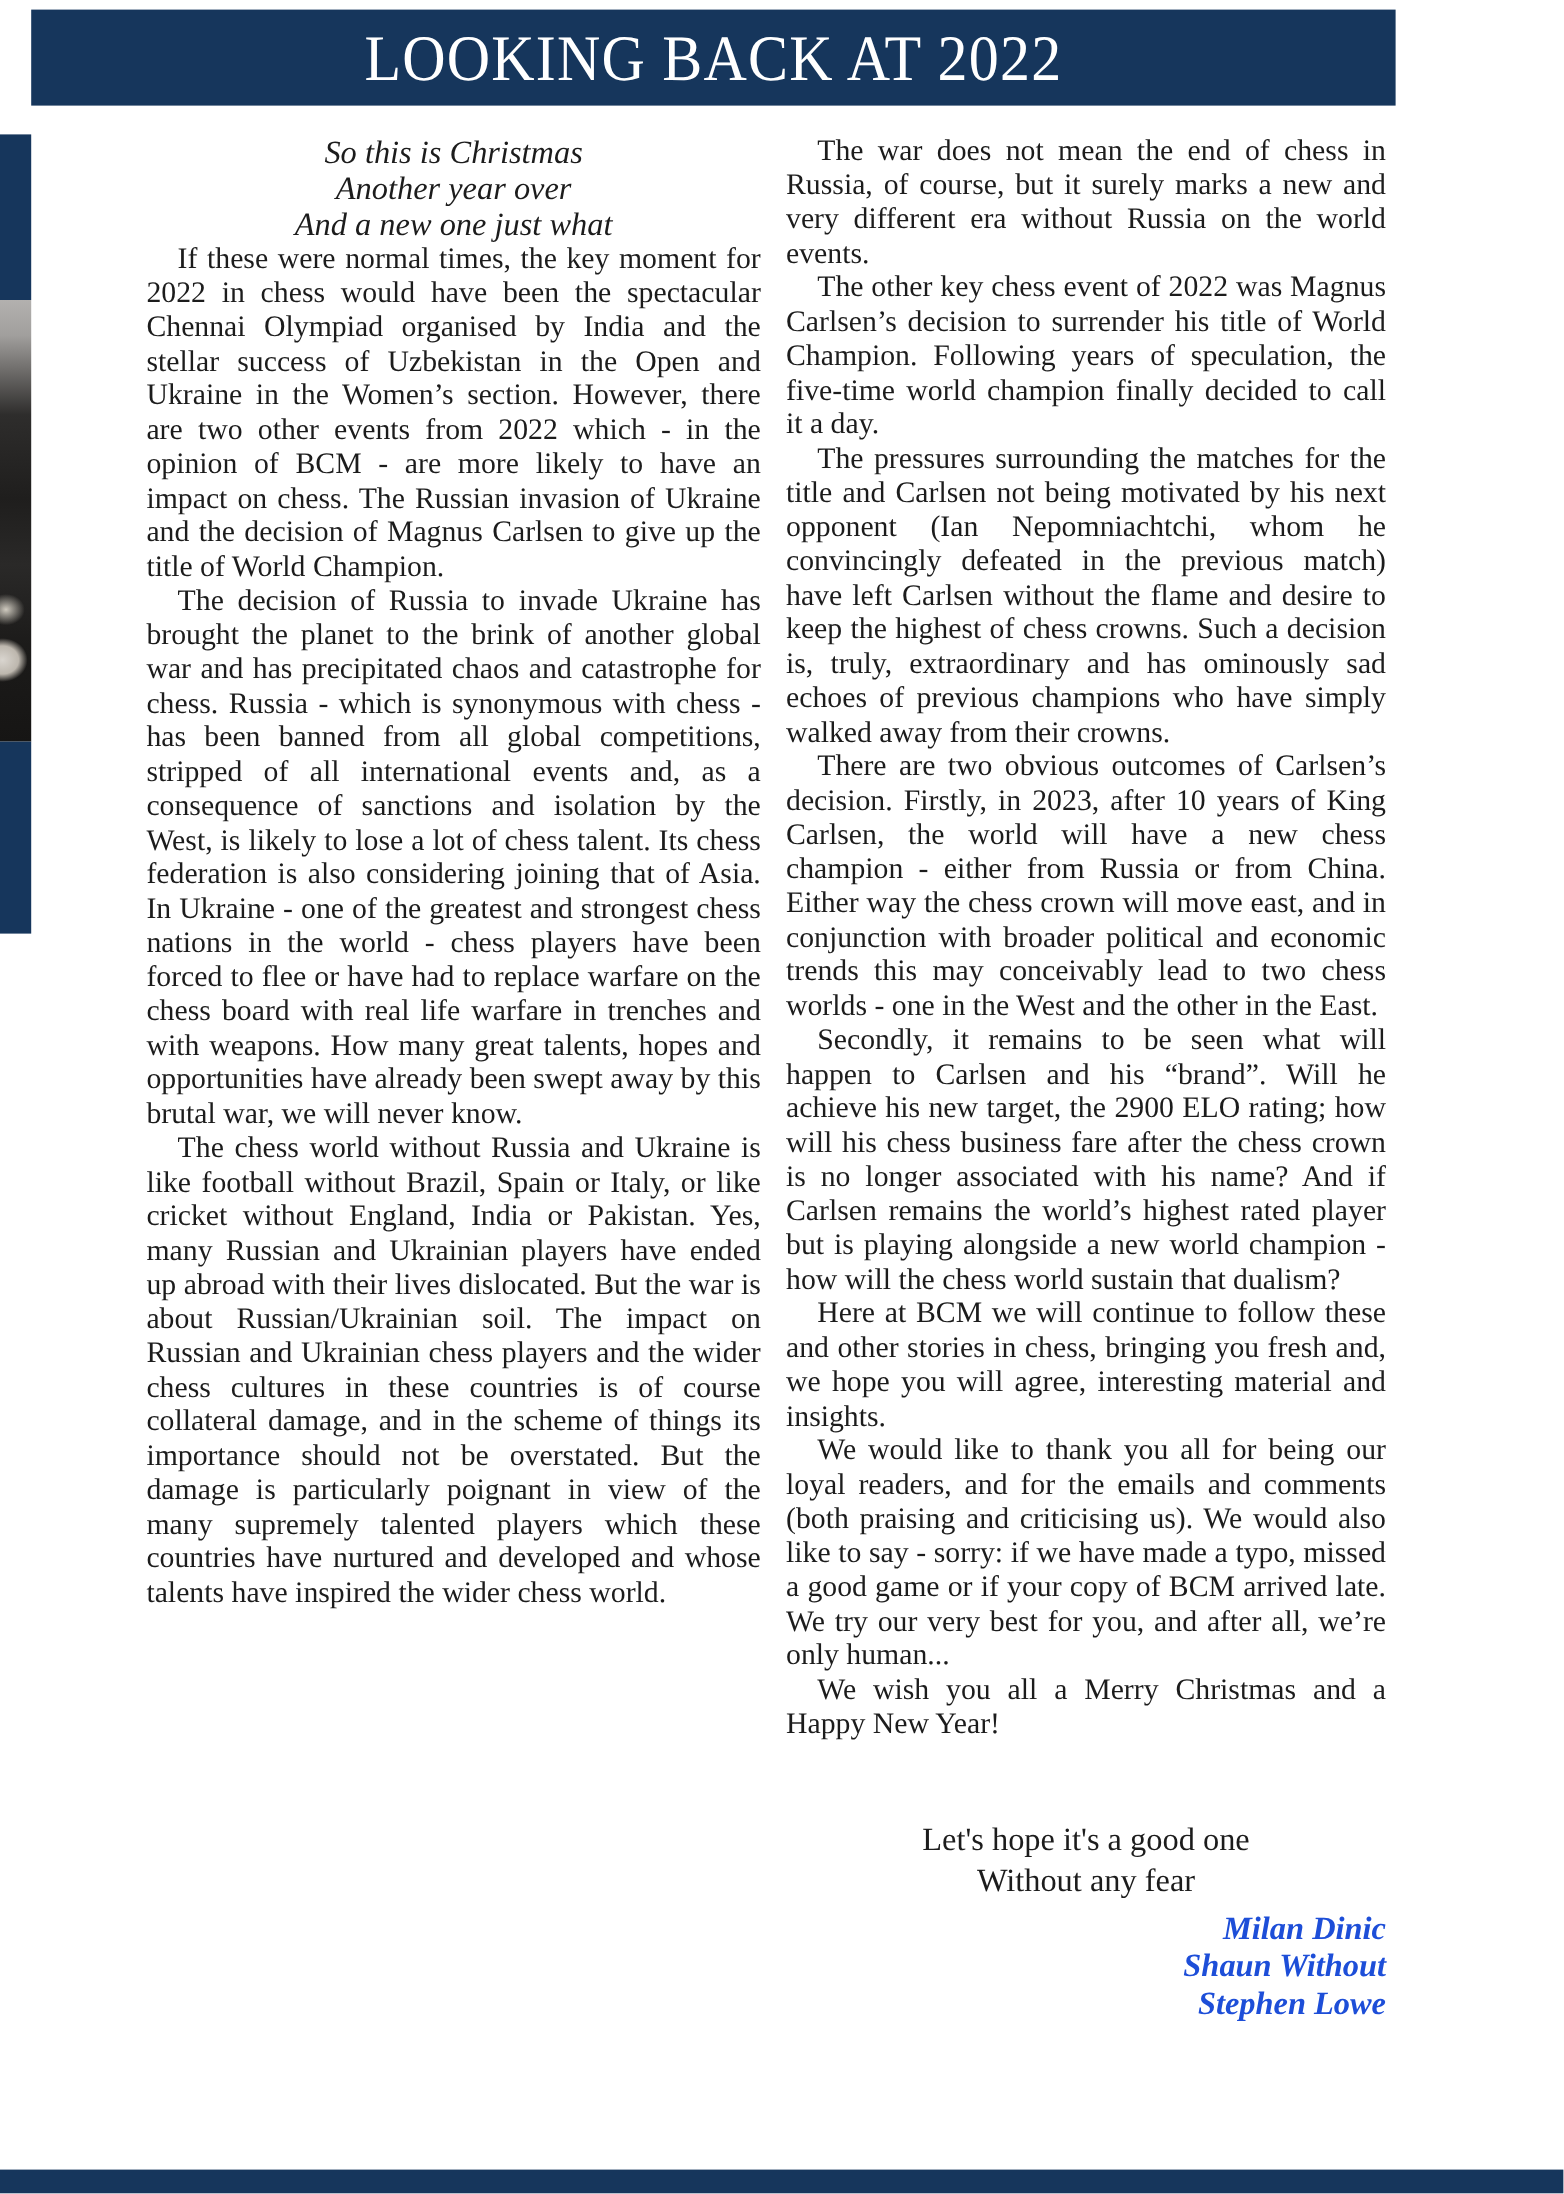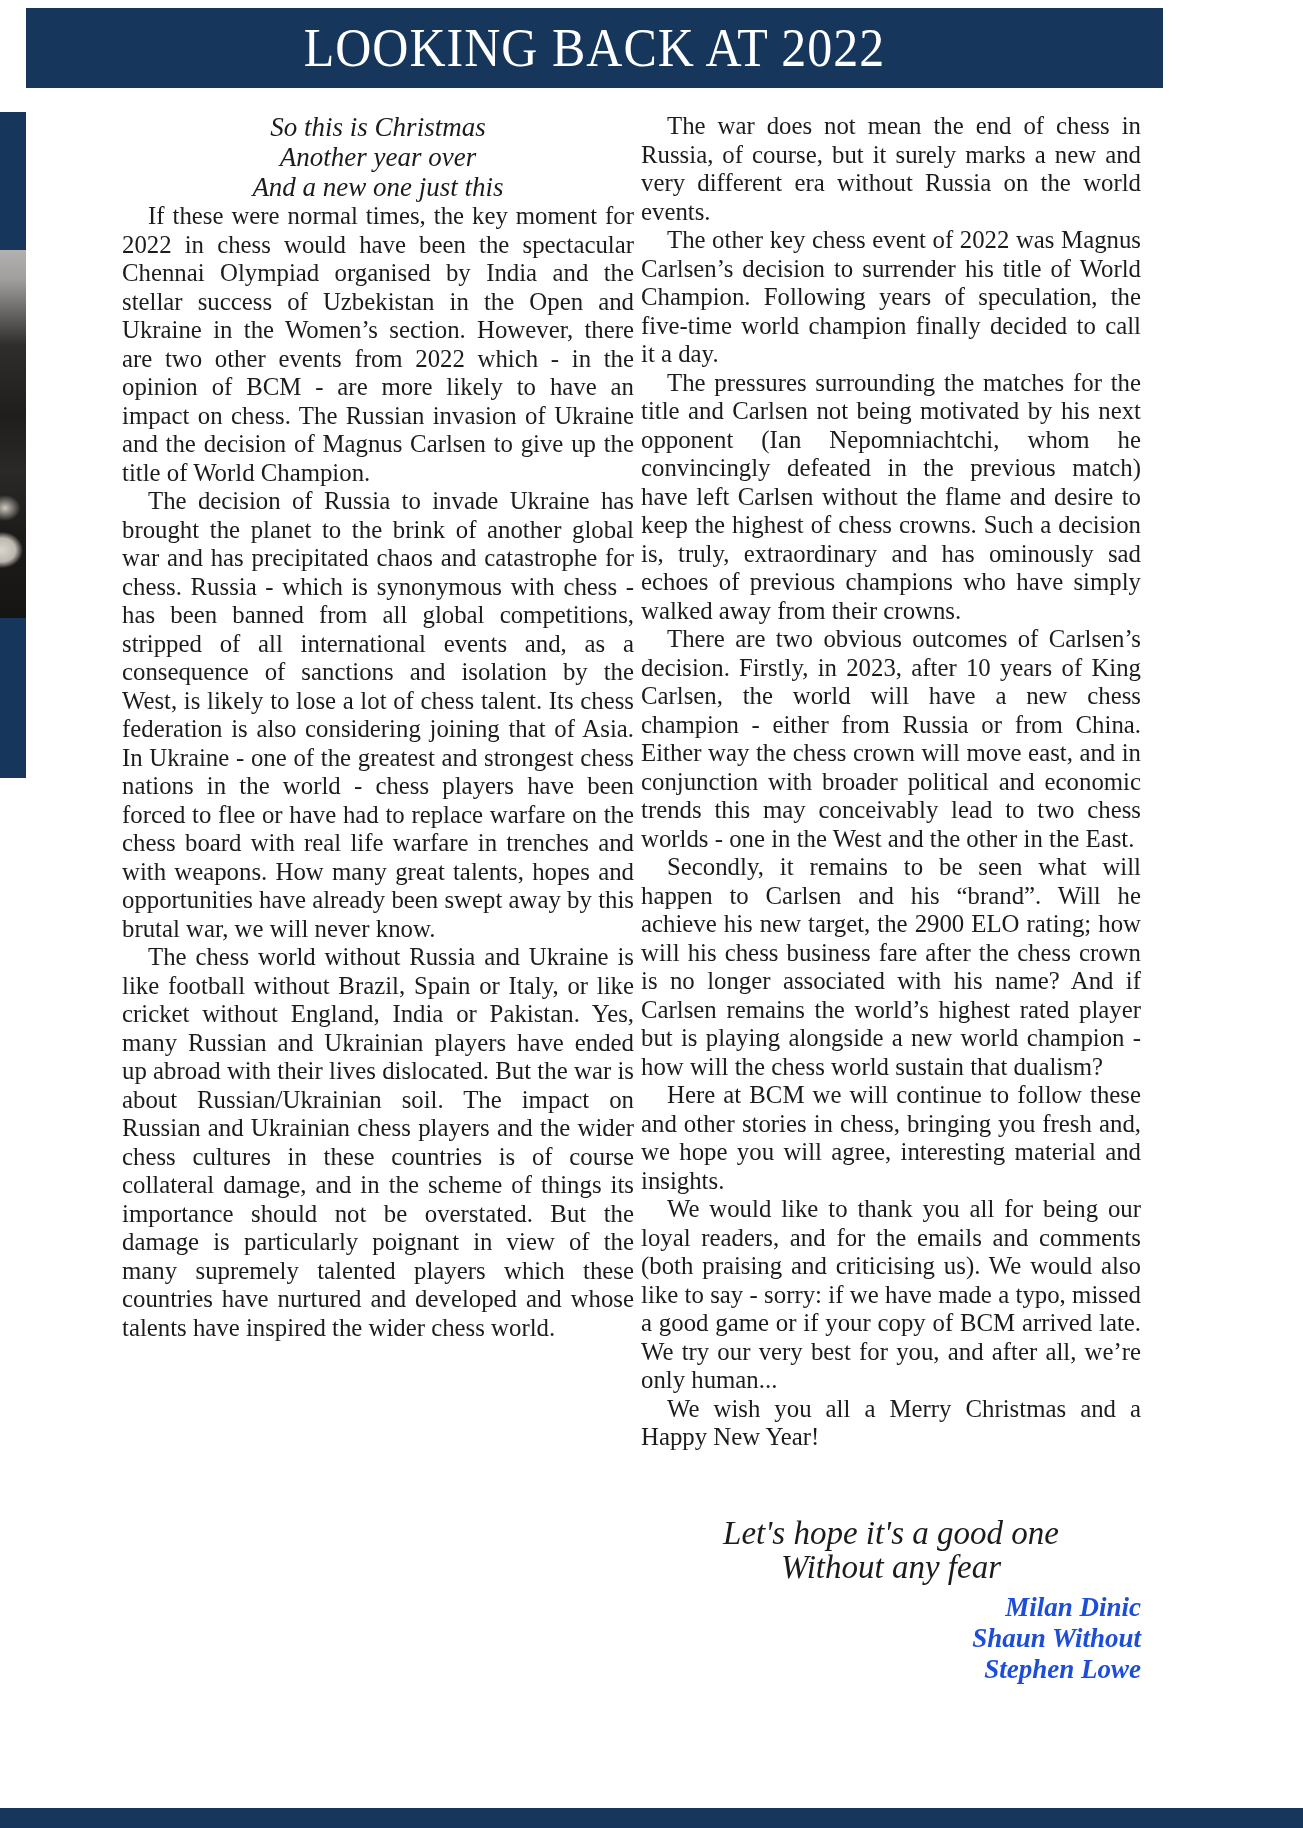--- a/index.html
+++ b/index.html
@@ -25,37 +25,37 @@
       radial-gradient(ellipse 30px 26px at 2px 300px, #d9d5cf 0%, #bdb7ae 45%, rgba(60,60,60,0) 70%),
       radial-gradient(ellipse 24px 20px at 5px 258px, #cfcabf 0%, rgba(60,60,60,0) 65%),
       linear-gradient(180deg,#b3b1af 0%,#a19f9d 8%,#6e6c6a 16%,#2e2d2c 26%,#1f1e1d 45%,#2a2928 60%,#1c1b1a 78%,#161514 100%);
   }
   .edge-navy-bottom{position:absolute;left:0;top:618px;width:26px;height:160px;background:#16365c;}
   
   .footer-bar{position:absolute;left:0;bottom:0;width:1303px;height:20px;background:#16365c;}
   
   .columns{
     position:absolute;left:122px;top:100px;width:1033px;
-    display:flex;gap:7px;
+    display:flex;gap:7px;justify-content:space-between;
   }
   .col{width:512px;}
   .col.right{width:500px;}
   .col p{
     margin:0;font-size:24.8px;line-height:28.5px;
     text-align:justify;text-indent:26px;hyphens:none;
   }
   .poem{
     margin:12px 0 0 0;text-align:center;font-style:italic;
     font-size:27px;line-height:30px;
   }
   .poem .vline{display:block;}
   .first-para{margin-top:54px !important;}
   .closing-verse{
-    margin:64px 0 0 0;text-align:center;font-style:italic;
-    font-size:33px;line-height:34px;
+    margin:64px 0 0 0;text-align:center;
+    font-size:27px;line-height:34px;
   }
   .closing-verse .vline{display:block;}
   .signatures{
     margin:8px 0 0 0;text-align:right;font-style:italic;font-weight:bold;
     color:#1d4ed8;font-size:27px;line-height:31px;
   }
   .signatures .sig{display:block;}
 </style>
 </head>
 <body>
@@ -67,21 +67,21 @@
 <div class="edge-navy-top"></div>
 <div class="edge-photo"></div>
 <div class="edge-navy-bottom"></div>
 
 <div class="columns">
 
   <div class="col left">
     <div class="poem">
       <span class="vline">So this is Christmas</span>
       <span class="vline">Another year over</span>
-      <span class="vline">And a new one just this</span>
+      <span class="vline">And a new one just what</span>
     </div>
     <p>If these were normal times, the key moment for 2022 in chess would have been the spectacular Chennai Olympiad organised by India and the stellar success of Uzbekistan in the Open and Ukraine in the Women’s section. However, there are two other events from 2022 which - in the opinion of BCM - are more likely to have an impact on chess. The Russian invasion of Ukraine and the decision of Magnus Carlsen to give up the title of World Champion.</p>
     <p>The decision of Russia to invade Ukraine has brought the planet to the brink of another global war and has precipitated chaos and catastrophe for chess. Russia - which is synonymous with chess - has been banned from all global competitions, stripped of all international events and, as a consequence of sanctions and isolation by the West, is likely to lose a lot of chess talent. Its chess federation is also considering joining that of Asia. In Ukraine - one of the greatest and strongest chess nations in the world - chess players have been forced to flee or have had to replace warfare on the chess board with real life warfare in trenches and with weapons. How many great talents, hopes and opportunities have already been swept away by this brutal war, we will never know.</p>
     <p>The chess world without Russia and Ukraine is like football without Brazil, Spain or Italy, or like cricket without England, India or Pakistan. Yes, many Russian and Ukrainian players have ended up abroad with their lives dislocated. But the war is about Russian/Ukrainian soil. The impact on Russian and Ukrainian chess players and the wider chess cultures in these countries is of course collateral damage, and in the scheme of things its importance should not be overstated. But the damage is particularly poignant in view of the many supremely talented players which these countries have nurtured and developed and whose talents have inspired the wider chess world.</p>
   </div>
 
   <div class="col right">
     <p style="margin-top:12px">The war does not mean the end of chess in Russia, of course, but it surely marks a new and very different era without Russia on the world events.</p>
     <p>The other key chess event of 2022 was Magnus Carlsen’s decision to surrender his title of World Champion. Following years of speculation, the five-time world champion finally decided to call it a day.</p>
     <p>The pressures surrounding the matches for the title and Carlsen not being motivated by his next opponent (Ian Nepomniachtchi, whom he convincingly defeated in the previous match) have left Carlsen without the flame and desire to keep the highest of chess crowns. Such a decision is, truly, extraordinary and has ominously sad echoes of previous champions who have simply walked away from their crowns.</p>

